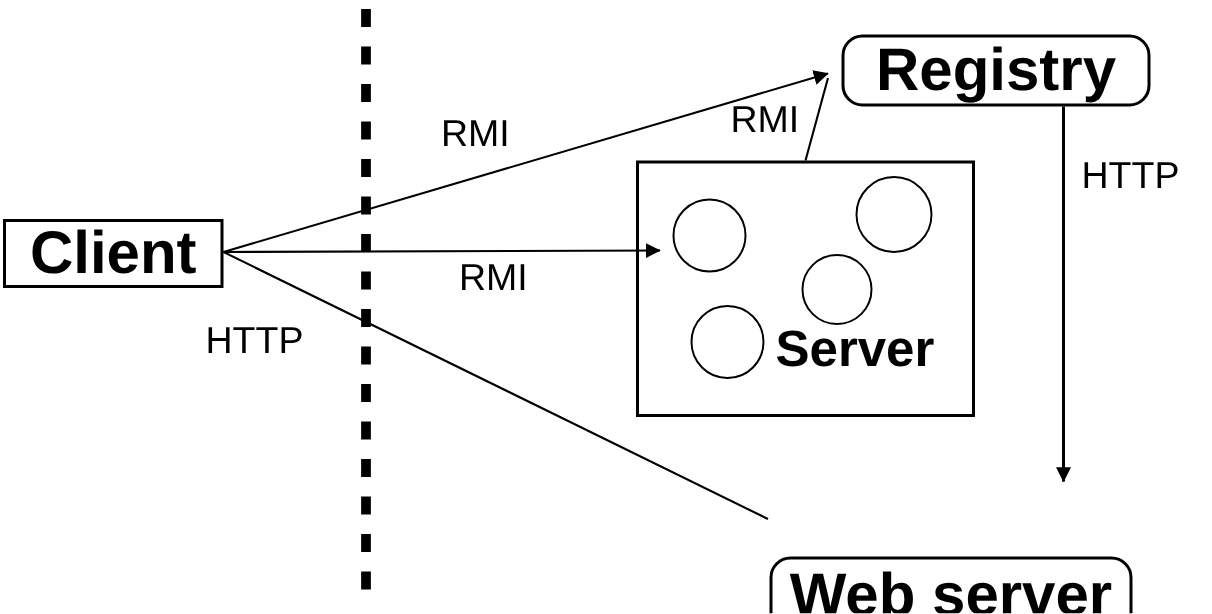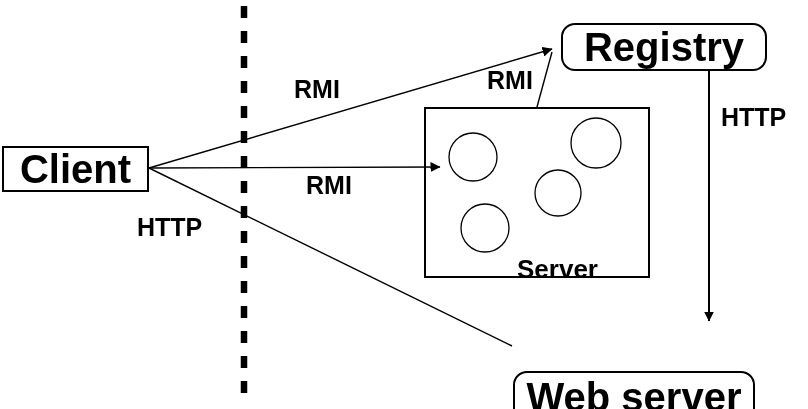--- a/index.html
+++ b/index.html
@@ -29,31 +29,30 @@
     white-space: nowrap;
   }
   .node.rounded { border-radius: 14px; }
   #client-node   { left: 2px;   top: 146px; width: 147px; height: 46px; font-size: 40px; }
   #registry-node { left: 561px; top: 23px;  width: 206px; height: 48px; font-size: 40px; }
   #server-node   { left: 424px; top: 107px; width: 226px; height: 171px; }
   #webserver-node{ left: 513px; top: 323px; width: 242px; height: 52px; font-size: 40px; margin-top: 48px; }
   #server-label {
     position: absolute;
     left: 517px; top: 216px;
-    font-size: 26px;
+    font-size: 34px;
     font-weight: bold;
     line-height: 1;
     z-index: 3;
     white-space: nowrap;
-    margin-top: 40px;
   }
   .edge-label {
     position: absolute;
     font-size: 25px;
-    font-weight: bold;
+    font-weight: normal;
     line-height: 1;
     z-index: 3;
     white-space: nowrap;
   }
   #label-rmi-client-registry { left: 294px; top: 77px; }
   #label-rmi-server-registry { left: 487px; top: 68px; }
   #label-rmi-client-server   { left: 306px; top: 173px; }
   #label-http-client-webserver { left: 137px; top: 215px; }
   #label-http-registry-webserver { left: 721px; top: 105px; }
   svg.lines {

